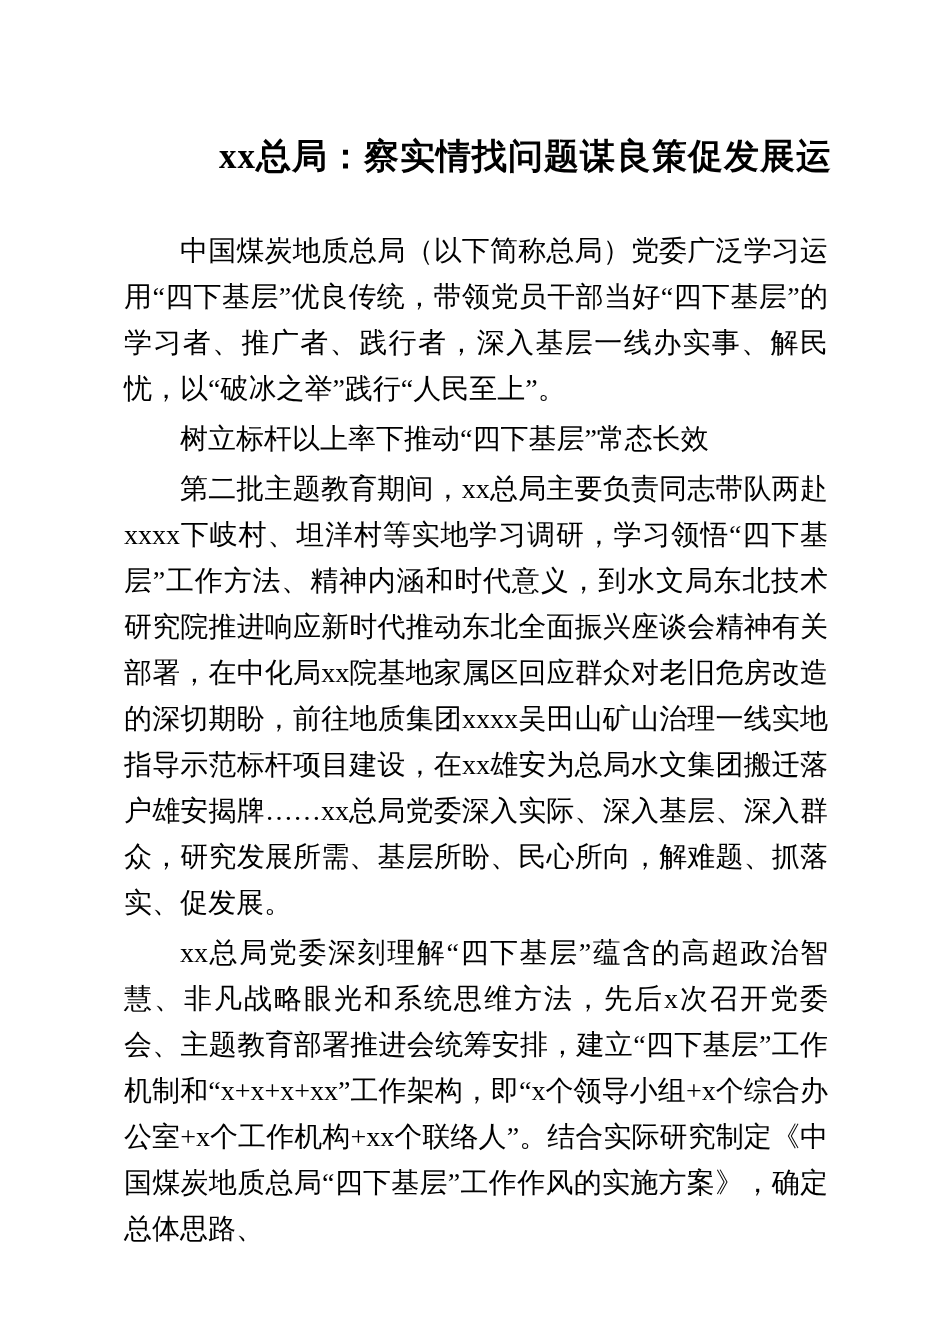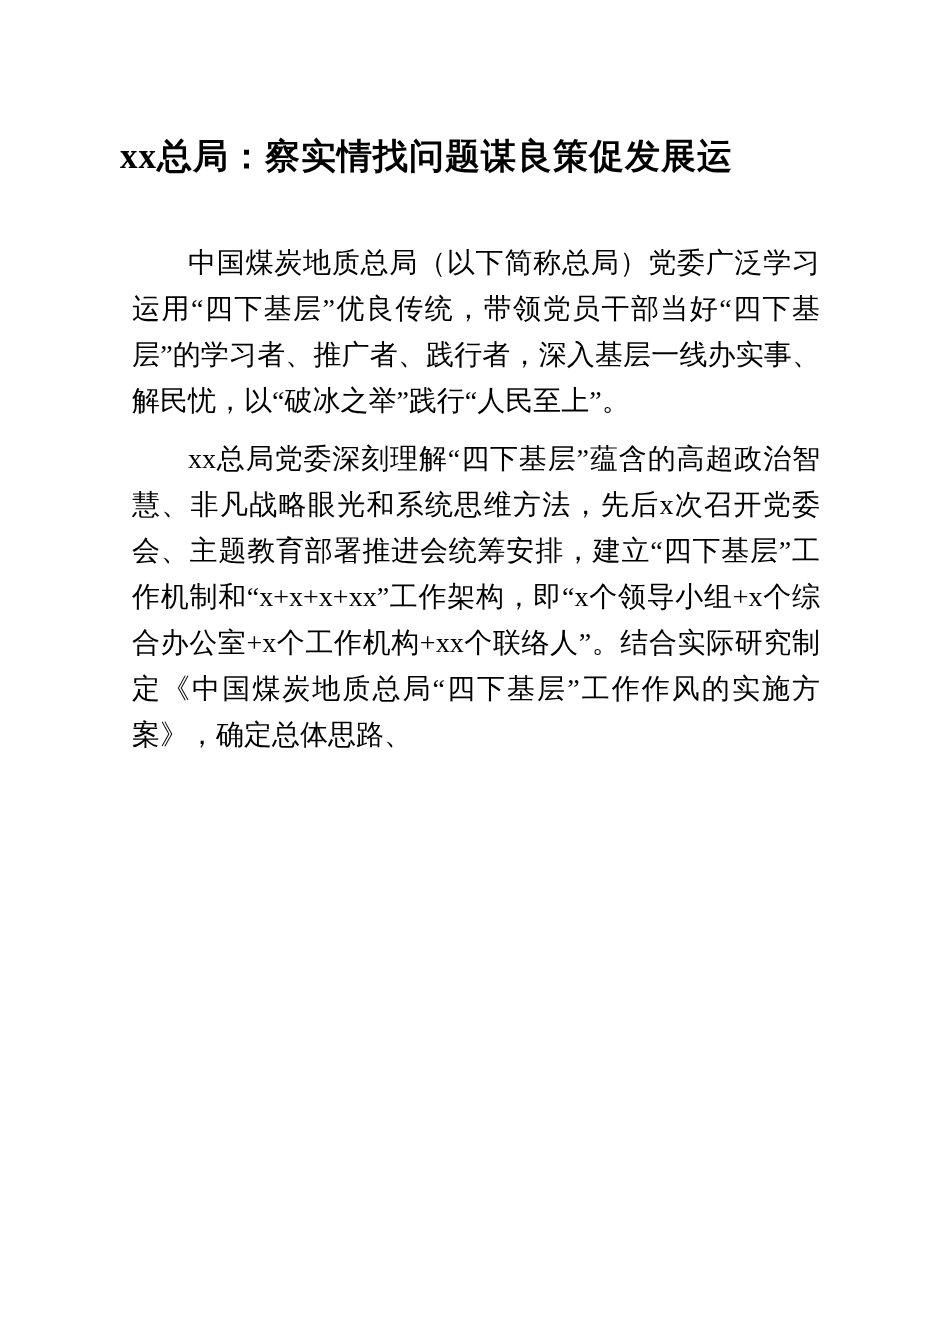--- a/index.html
+++ b/index.html
@@ -15,35 +15,35 @@
     font-family: "Liberation Serif", "DejaVu Serif", serif;
   }
   .page {
     box-sizing: border-box;
     width: 950px;
     height: 1344px;
     padding: 132px 118px 40px 120px;
     background: #ffffff;
   }
   .doc-title {
-    margin: 0 0 58px 0;
+    margin: 0 0 46px 0;
     font-size: 35px;
     font-weight: bold;
     line-height: 50px;
-    text-align: left;
+    text-align: right;
     letter-spacing: 1px;
   }
   .doc-title .title-line {
     display: block;
   }
   .doc-body {
     width: 712px;
   }
   .para {
-    margin: 12px;
+    margin: 4px;
     font-size: 28px;
     line-height: 46px;
     text-align: justify;
     text-justify: inter-ideograph;
     text-indent: 2em;
     word-break: break-all;
   }
   .para + .para {
     margin-top: 0;
   }
@@ -51,15 +51,17 @@
 </head>
 <body>
 
 <div class="page">
   <h1 class="doc-title">
     <span class="title-line">xx总局：察实情找问题谋良策促发展运</span>
   </h1>
 
   <div class="doc-body">
     <p class="para">中国煤炭地质总局（以下简称总局）党委广泛学习运用“四下基层”优良传统，带领党员干部当好“四下基层”的学习者、推广者、践行者，深入基层一线办实事、解民忧，以“破冰之举”践行“人民至上”。</p>
+    <p class="para">树立标杆以上率下推动“四下基层”常态长效</p>
+    <p class="para">第二批主题教育期间，xx总局主要负责同志带队两赴xxxx下岐村、坦洋村等实地学习调研，学习领悟“四下基层”工作方法、精神内涵和时代意义，到水文局东北技术研究院推进响应新时代推动东北全面振兴座谈会精神有关部署，在中化局xx院基地家属区回应群众对老旧危房改造的深切期盼，前往地质集团xxxx吴田山矿山治理一线实地指导示范标杆项目建设，在xx雄安为总局水文集团搬迁落户雄安揭牌……xx总局党委深入实际、深入基层、深入群众，研究发展所需、基层所盼、民心所向，解难题、抓落实、促发展。</p>
     <p class="para">xx总局党委深刻理解“四下基层”蕴含的高超政治智慧、非凡战略眼光和系统思维方法，先后x次召开党委会、主题教育部署推进会统筹安排，建立“四下基层”工作机制和“x+x+x+xx”工作架构，即“x个领导小组+x个综合办公室+x个工作机构+xx个联络人”。结合实际研究制定《中国煤炭地质总局“四下基层”工作作风的实施方案》，确定总体思路、</p>
   </div>
 </div>
 
 </body></html>

